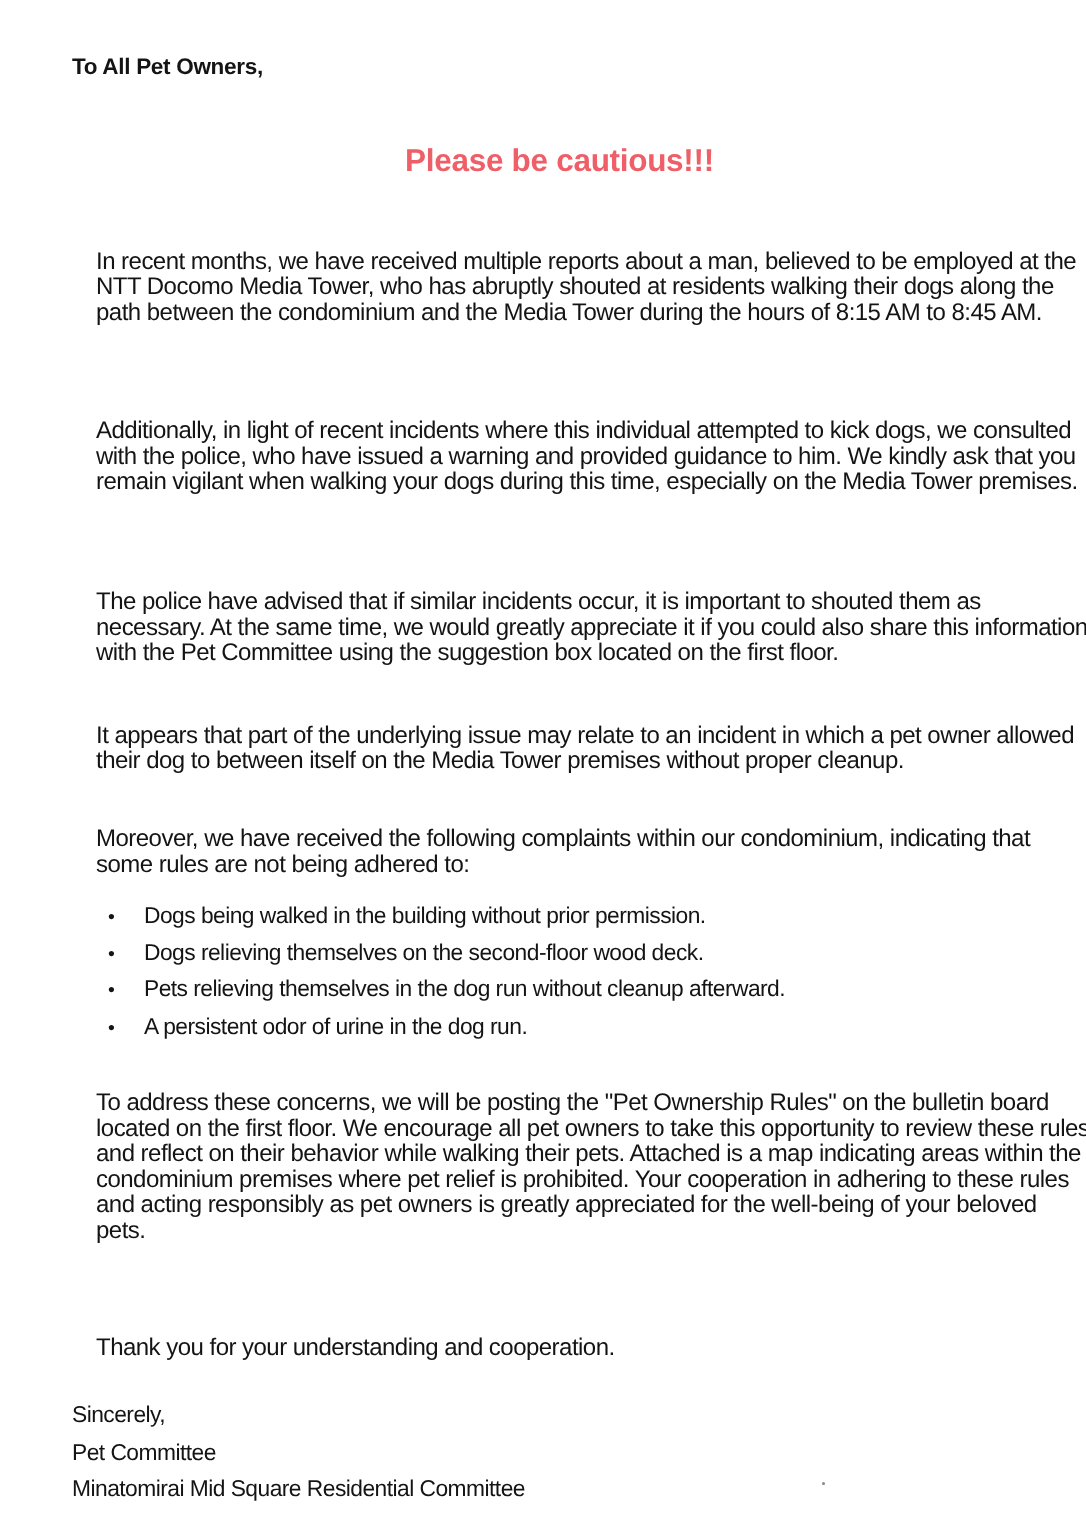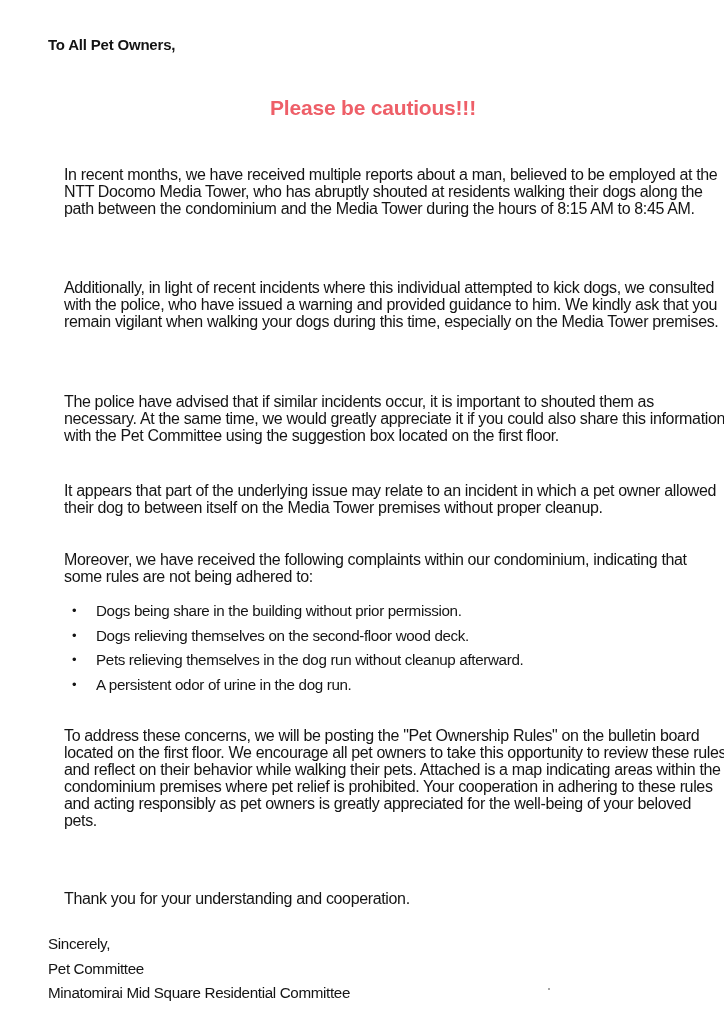--- a/index.html
+++ b/index.html
@@ -57,21 +57,21 @@
 
   <p class="para p1">In recent months, we have received multiple reports about a man, believed to be employed at the NTT Docomo Media Tower, who has abruptly shouted at residents walking their dogs along the path between the condominium and the Media Tower during the hours of 8:15 AM to 8:45 AM.</p>
   <p class="para p2">Additionally, in light of recent incidents where this individual attempted to kick dogs, we consulted with the police, who have issued a warning and provided guidance to him. We kindly ask that you remain vigilant when walking your dogs during this time, especially on the Media Tower premises.</p>
   <p class="para p3">The police have advised that if similar incidents occur, it is important to shouted them as necessary. At the same time, we would greatly appreciate it if you could also share this information with the Pet Committee using the suggestion box located on the first floor.</p>
   <p class="para p4">It appears that part of the underlying issue may relate to an incident in which a pet owner allowed their dog to between itself on the Media Tower premises without proper cleanup.</p>
   <p class="para p5">Moreover, we have received the following complaints within our condominium, indicating that some rules are not being adhered to:</p>
 
   <ul class="bullets">
     <li>
       <span class="bullet-dot">•</span>
-      <span>Dogs being share in the building without prior permission.</span>
+      <span>Dogs being walked in the building without prior permission.</span>
     </li>
     <li>
       <span class="bullet-dot">•</span>
       <span>Dogs relieving themselves on the second-floor wood deck.</span>
     </li>
     <li>
       <span class="bullet-dot">•</span>
       <span>Pets relieving themselves in the dog run without cleanup afterward.</span>
     </li>
     <li>

